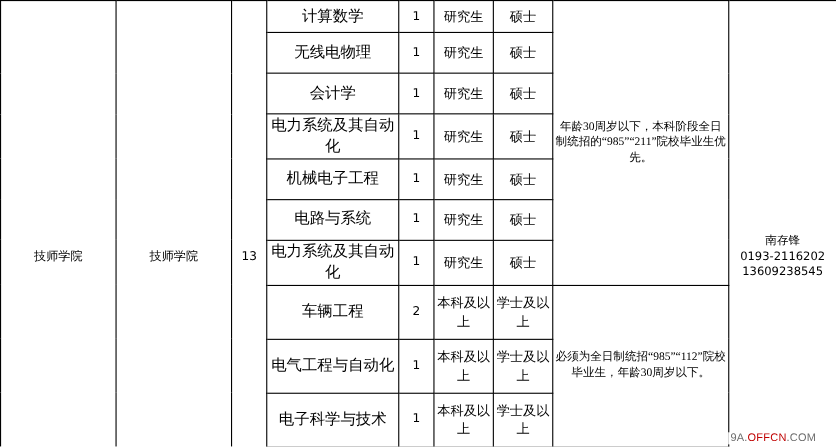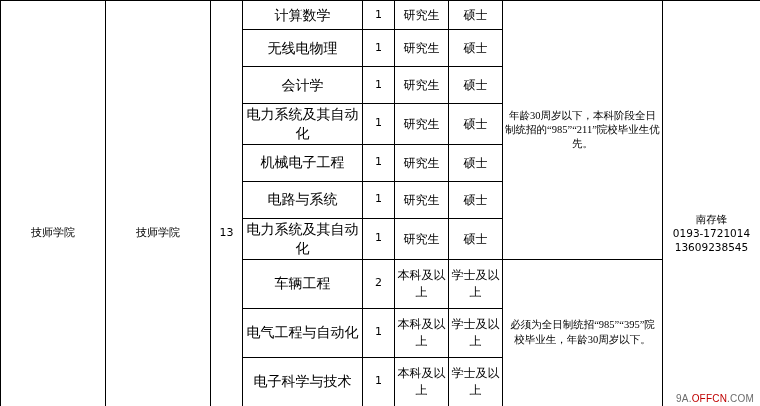--- a/index.html
+++ b/index.html
@@ -74,21 +74,21 @@
     white-space: nowrap;
   }
   
   tr.r-clip td { height: 26px; }
   tr.r-std td  { height: 34px; margin-left: 40px; }
   tr.r-tall td { height: 46px; margin-left: 44px; }
   tr.r-last td { height: 56px; }
 
   .watermark {
     position: absolute;
-    right: 4px;
+    right: 16px;
     bottom: 2px;
     font-size: 10px;
     color: #6b6b6b;
     font-family: "Liberation Sans", sans-serif;
     letter-spacing: 0.2px;
     background: #ffffff;
     padding: 0 2px;
   }
   .wm-red { color: #c00000; }
 </style>
@@ -115,21 +115,21 @@
         <td class="cell-dept" rowspan="11">技师学院</td>
         <td class="cell-num" rowspan="11">13</td>
         <td class="cell-major">计算数学</td>
         <td class="cell-cnt">1</td>
         <td class="cell-edu">研究生</td>
         <td class="cell-degree">硕士</td>
         <td class="cell-req" rowspan="7">年龄30周岁以下，本科阶段全日制统招的“985”“211”院校毕业生优先。</td>
         <td class="cell-contact" rowspan="11">
           <div class="contact-lines">
             <div>南存锋</div>
-            <div>0193-1721014</div>
+            <div>0193-2116202</div>
             <div>13609238545</div>
           </div>
         </td>
       </tr>
 
       <tr class="r-std">
         <td class="cell-major">无线电物理</td>
         <td class="cell-cnt">1</td>
         <td class="cell-edu">研究生</td>
         <td class="cell-degree">硕士</td>
@@ -168,21 +168,21 @@
         <td class="cell-cnt">1</td>
         <td class="cell-edu">研究生</td>
         <td class="cell-degree">硕士</td>
       </tr>
 
       <tr class="r-tall">
         <td class="cell-major">车辆工程</td>
         <td class="cell-cnt">2</td>
         <td class="cell-edu">本科及以上</td>
         <td class="cell-degree">学士及以上</td>
-        <td class="cell-req" rowspan="3">必须为全日制统招“985”“395”院校毕业生，年龄30周岁以下。</td>
+        <td class="cell-req" rowspan="3">必须为全日制统招“985”“112”院校毕业生，年龄30周岁以下。</td>
       </tr>
 
       <tr class="r-tall">
         <td class="cell-major">电气工程与自动化</td>
         <td class="cell-cnt">1</td>
         <td class="cell-edu">本科及以上</td>
         <td class="cell-degree">学士及以上</td>
       </tr>
 
       <tr class="r-tall">

